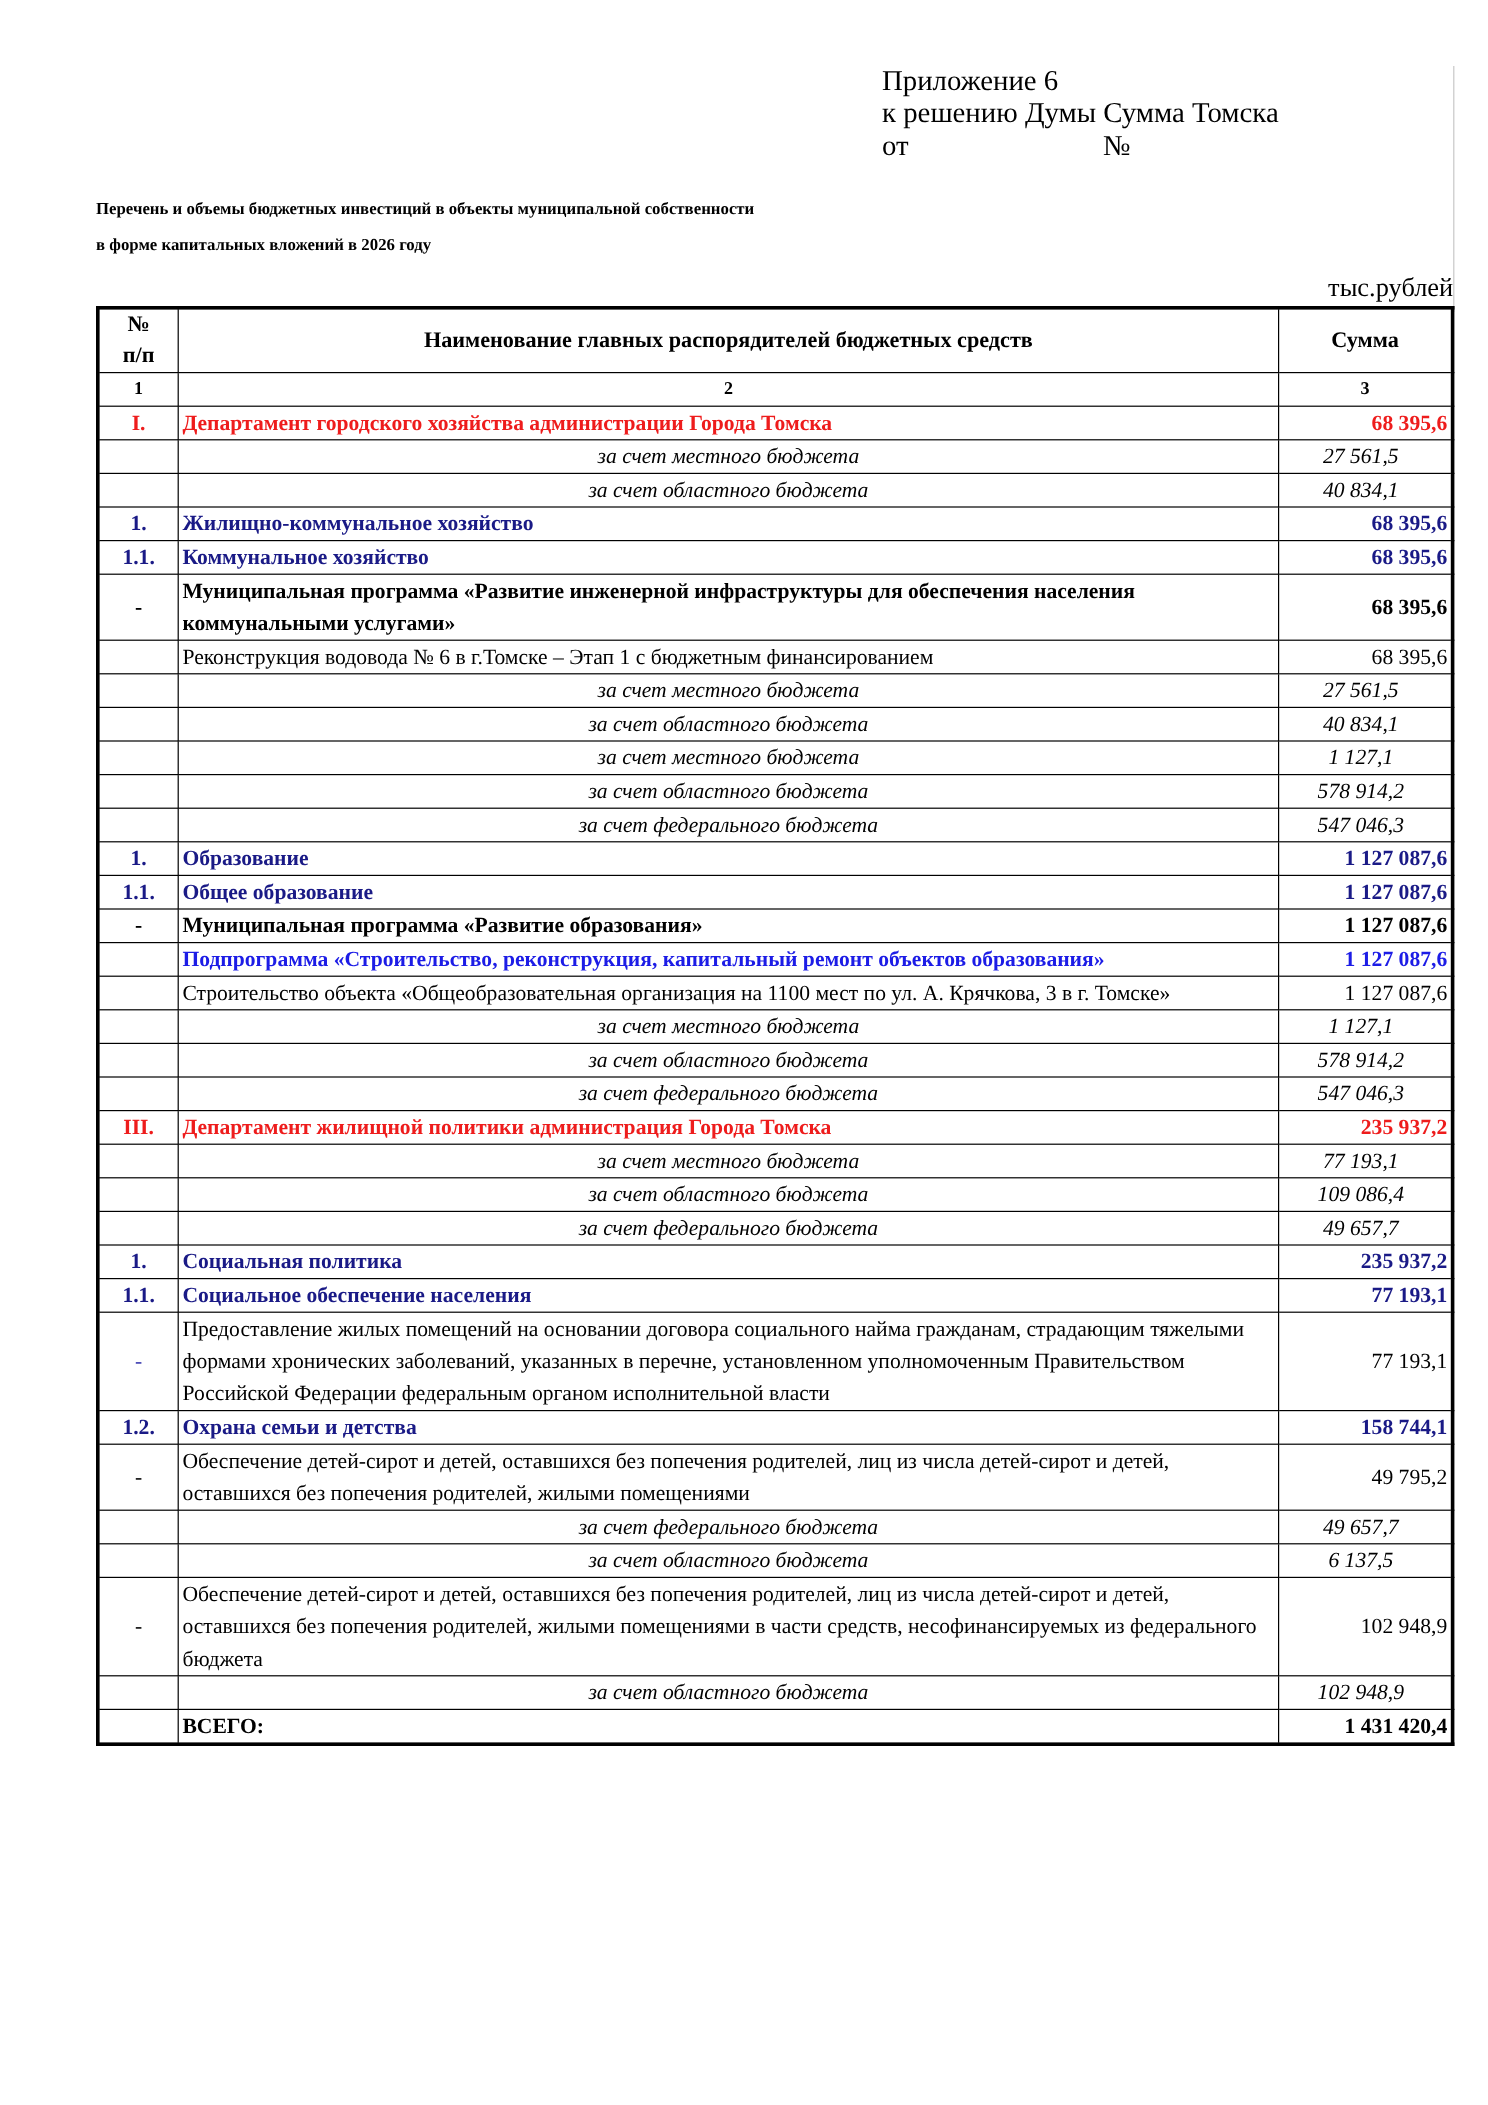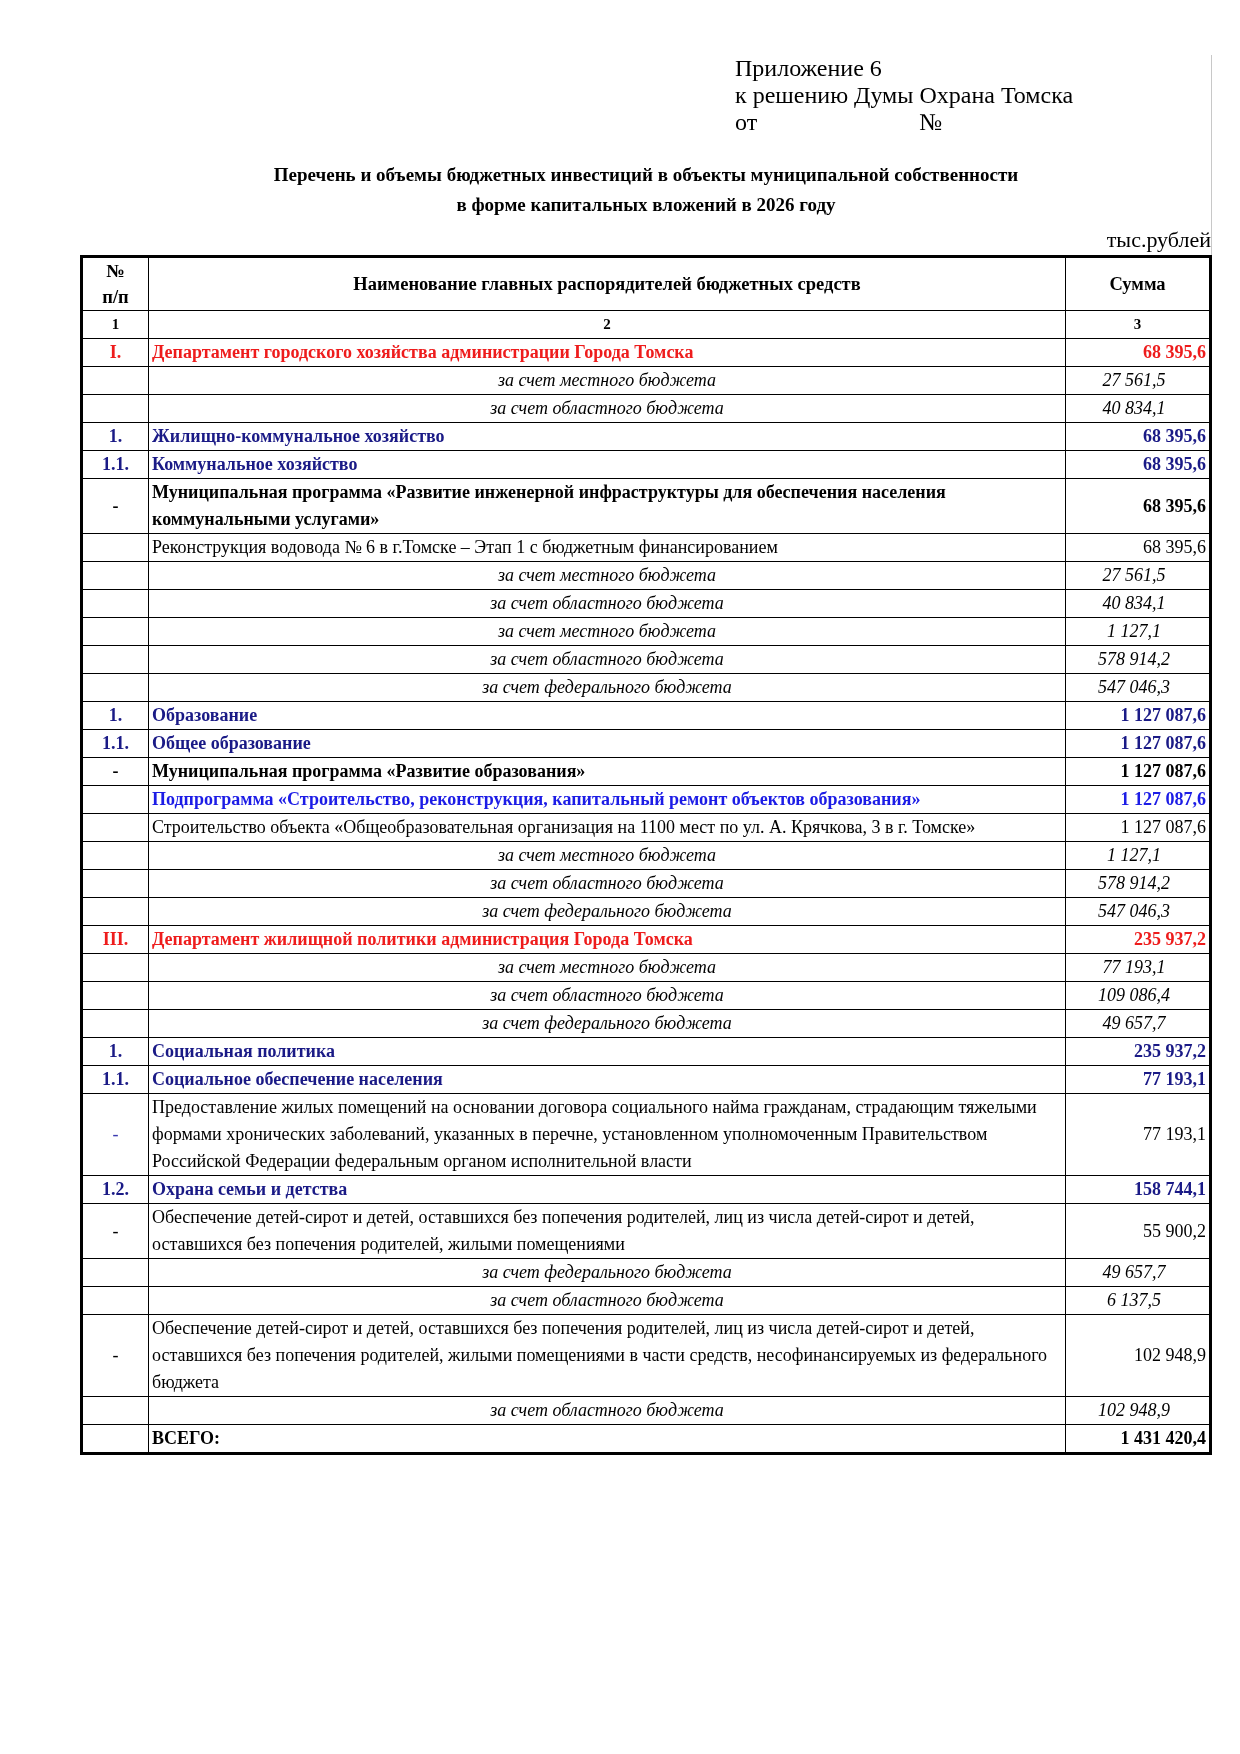--- a/index.html
+++ b/index.html
@@ -1,22 +1,22 @@
 <!DOCTYPE html>
 <html><head>
 <meta charset="utf-8">
 <style>
   html, body { margin: 0; padding: 0; background: #ffffff; }
   body { width: 1240px; height: 1754px; position: relative; overflow: hidden;
          font-family: "Liberation Serif", "DejaVu Serif", serif; color: #000; }
   .edge-line { position: absolute; left: 1211px; top: 55px; width: 1px; height: 205px; background: #c8c8c8; }
   .appendix { position: absolute; left: 735px; top: 55px; font-size: 24px; line-height: 27px; }
   .appendix div { white-space: pre; }
-  .title { position: absolute; left: 80px; width: 1132px; top: 160px; text-align: center;
-           font-weight: bold; font-size: 19px; line-height: 30px; }
+  .title { position: absolute; left: 80px; width: 1132px; top: 160px; text-align: left;
+           font-weight: bold; font-size: 14px; line-height: 30px; }
   .units { position: absolute; right: 29px; top: 227px; font-size: 22px; }
   table.main { position: absolute; left: 80px; top: 255px; width: 1132px; border-collapse: collapse;
                border: 3px solid #000; table-layout: fixed; font-size: 18px; }
   table.main td { border: 1.5px solid #000; padding: 0 3px; line-height: 27px; vertical-align: middle; }
   col.c1 { width: 67px; } col.c3 { width: 145px; }
   .hdr td { font-weight: bold; text-align: center; height: 52px; font-size: 18.5px; }
   .hdr td.num { line-height: 26px; }
   .colnums td { font-weight: bold; text-align: center; height: 20px; line-height: 20px; font-size: 15px; border-bottom: 3px solid #000; }
   td.n { text-align: center; font-weight: bold; }
   td.s { text-align: right; padding-right: 3px; }
@@ -34,21 +34,21 @@
   .total td { font-weight: bold; border-top: 3px solid #000; height: 27px; }
   tr.r td { height: 22px; }
 </style>
 </head>
 <body>
 
 <div class="edge-line"></div>
 
 <div class="appendix">
   <div>Приложение 6</div>
-  <div>к решению Думы Охрана Томска</div>
+  <div>к решению Думы Сумма Томска</div>
   <div><span>от</span><span style="display:inline-block;width:162px"></span><span>№</span></div>
 </div>
 
 <div class="title">
   <div>Перечень и объемы бюджетных инвестиций в объекты муниципальной собственности</div>
   <div>в форме капитальных вложений в 2026 году</div>
 </div>
 
 <div class="units">тыс.рублей</div>
 
@@ -207,21 +207,21 @@
         <td class="s">77 193,1</td>
       </tr>
       <tr class="sec r">
         <td class="n">1.2.</td>
         <td>Охрана семьи и детства</td>
         <td class="s">158 744,1</td>
       </tr>
       <tr class="item r">
         <td class="n dash-plain">-</td>
         <td>Обеспечение детей-сирот и детей, оставшихся без попечения родителей, лиц из числа детей-сирот и детей, оставшихся без попечения родителей, жилыми помещениями</td>
-        <td class="s">55 900,2</td>
+        <td class="s">49 795,2</td>
       </tr>
       <tr class="src r">
         <td class="n"></td>
         <td>за счет федерального бюджета</td>
         <td class="s">49 657,7</td>
       </tr>
       <tr class="src r">
         <td class="n"></td>
         <td>за счет областного бюджета</td>
         <td class="s">6 137,5</td>

